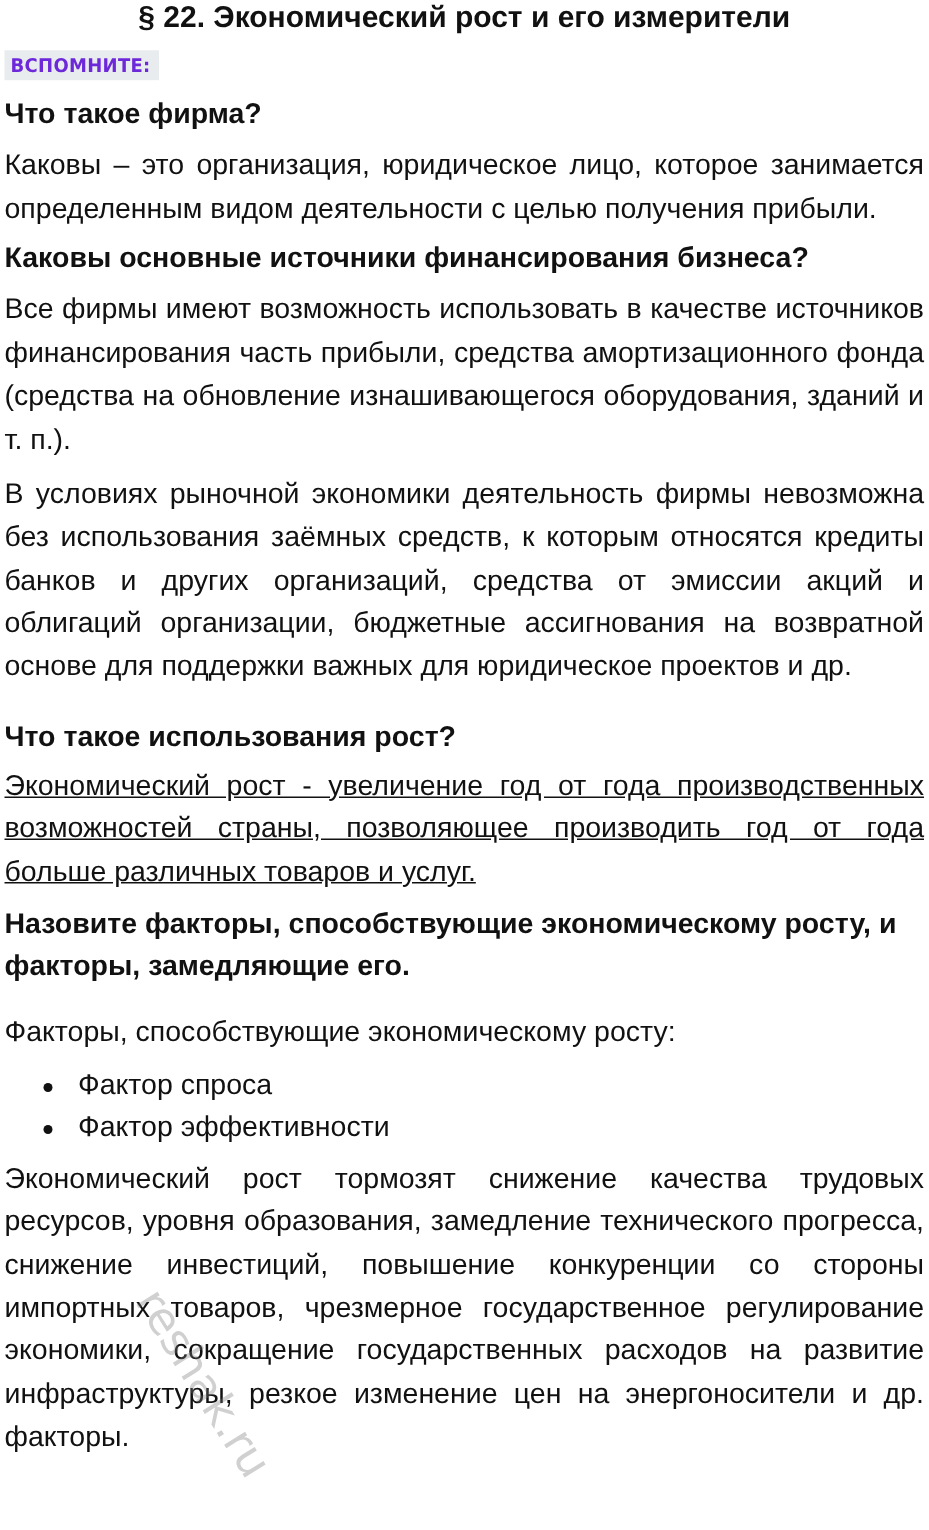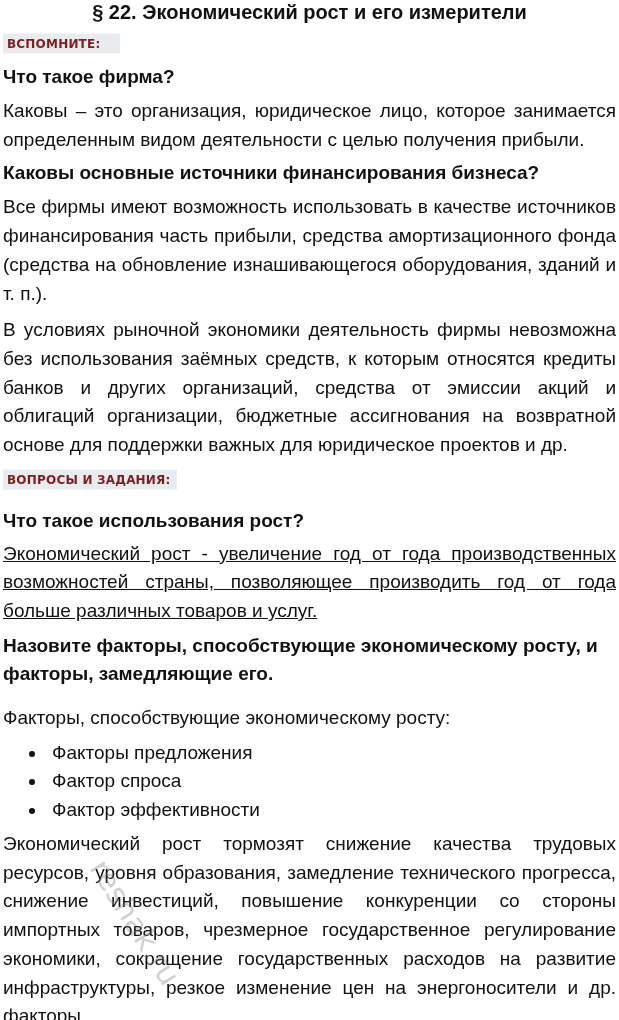--- a/index.html
+++ b/index.html
@@ -1,23 +1,23 @@
 <!DOCTYPE html>
 <html><head>
 <meta charset="utf-8">
 <style>
   html, body { margin: 0; padding: 0; background: #ffffff; }
   body { width: 619px; height: 1020px; overflow: hidden; position: relative;
          font-family: "Liberation Sans", sans-serif; color: #111111; }
   .page { padding: 0 3px 0 3px; }
   .title { text-align: center; font-weight: bold; font-size: 20px; line-height: 24px;
            margin: 0; padding-top: 0; height: 28px; }
-  .badge { display: inline-block; background: #e8ecee; color: #7f1d1d; font-weight: 900;
+  .badge { display: inline-block; background: #e8ecee; color: #6d28d9; font-weight: 900;
            font-family: "DejaVu Sans", sans-serif; font-size: 12px; letter-spacing: 0.2px;
-           padding: 3px 20px 2px 4px; line-height: 14px; transform: scaleY(1.05); }
+           padding: 3px 6px 2px 4px; line-height: 14px; transform: scaleY(1.05); }
   .q { font-weight: bold; font-size: 19px; line-height: 28px; margin: 0; }
   .p { font-size: 19px; line-height: 28.7px; margin: 0; text-align: justify; text-align-last: left; }
   ul.bl { margin: 0; padding: 0 0 0 24px; list-style: none; }
   ul.bl li { font-size: 19px; line-height: 28.5px; position: relative; padding-left: 25px; }
   ul.bl li::before { content: ""; position: absolute; left: 2px; top: 12px; width: 6px; height: 6px;
                      border-radius: 50%; background: #111; }
   .watermark { position: absolute; left: 20px; top: 885px; width: 150px; height: 135px;
                pointer-events: none; color: rgba(120,120,120,0.35); font-size: 30px;
                transform: rotate(58deg); font-family: "DejaVu Sans", sans-serif; }
 </style>
@@ -30,27 +30,25 @@
   <div style="margin-top:6px;">
     <span class="badge">ВСПОМНИТЕ:</span>
     <p class="q" style="margin-top:10px;">Что такое фирма?</p>
     <p class="p" style="margin-top:6px;">Каковы – это организация, юридическое лицо, которое занимается определенным видом деятельности с целью получения прибыли.</p>
     <p class="q" style="margin-top:5px;">Каковы основные источники финансирования бизнеса?</p>
     <p class="p" style="margin-top:6px;">Все фирмы имеют возможность использовать в качестве источников финансирования часть прибыли, средства амортизационного фонда (средства на обновление изнашивающегося оборудования, зданий и т. п.).</p>
     <p class="p" style="margin-top:8px;">В условиях рыночной экономики деятельность фирмы невозможна без использования заёмных средств, к которым относятся кредиты банков и других организаций, средства от эмиссии акций и облигаций организации, бюджетные ассигнования на возвратной основе для поддержки важных для юридическое проектов и др.</p>
   </div>
 
   <div style="margin-top:10px;">
-    <span class="badge" style="padding-right:6px;">ВОПРОСЫ И ЗАДАНИЯ:</span>
     <p class="q" style="margin-top:18px;">Что такое использования рост?</p>
     <p class="p" style="margin-top:5px;text-decoration:underline;">Экономический рост - увеличение год от года производственных возможностей страны, позволяющее производить год от года больше различных товаров и услуг.</p>
     <p class="q" style="margin-top:6px;">Назовите факторы, способствующие экономическому росту, и факторы, замедляющие его.</p>
     <p class="p" style="margin-top:16px;">Факторы, способствующие экономическому росту:</p>
     <ul class="bl" style="margin-top:6px;">
-      <li>Факторы предложения</li>
       <li>Фактор спроса</li>
       <li>Фактор эффективности</li>
     </ul>
     <p class="p" style="margin-top:6px;">Экономический рост тормозят снижение качества трудовых ресурсов, уровня образования, замедление технического прогресса, снижение инвестиций, повышение конкуренции со стороны импортных товаров, чрезмерное государственное регулирование экономики, сокращение государственных расходов на развитие инфраструктуры, резкое изменение цен на энергоносители и др. факторы.</p>
   </div>
 </div>
 
 <div class="watermark">reshak.ru</div>
 
 </body></html>

